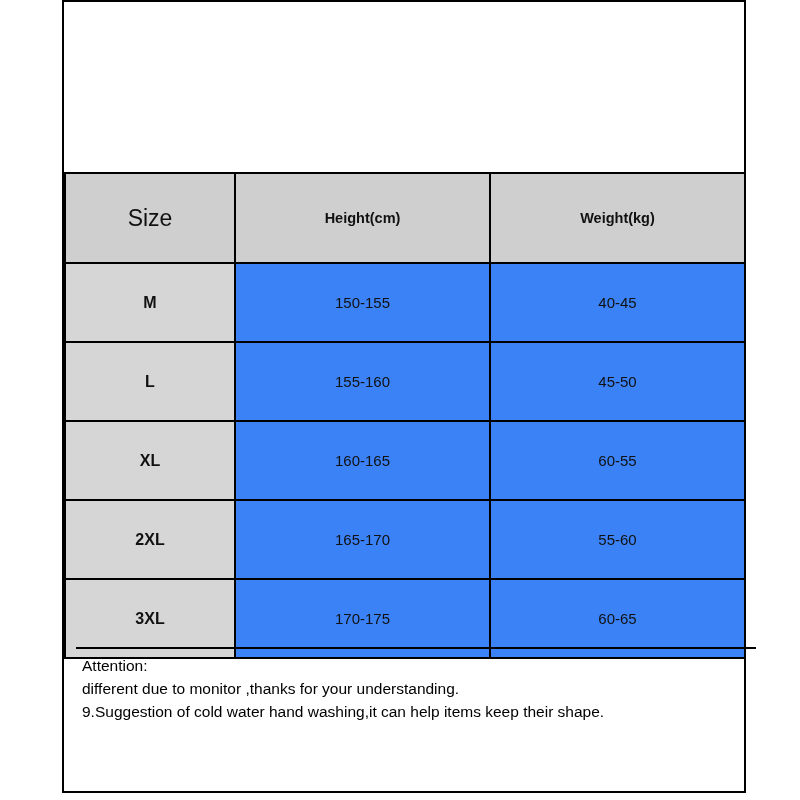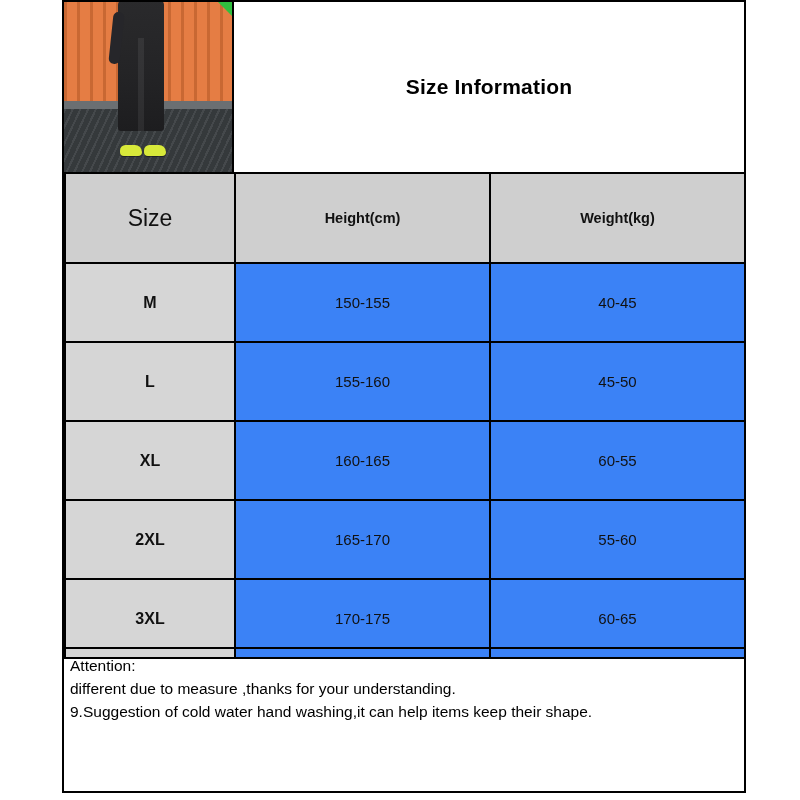--- a/index.html
+++ b/index.html
@@ -184,54 +184,41 @@
     background: #3b82f6;
   }
   tr.data-row td.size-cell {
     background: #d6d6d6;
     font-weight: bold;
     font-size: 16px;
   }
   
   .attention {
     position: absolute;
-    left: 0;
+    left: 12px;
     top: 645px;
     width: 680px;
     height: 144px;
     border-top: 2px solid #000000;
     box-sizing: border-box;
     padding: 6px 8px 0 6px;
   }
   .attention p {
     margin: 0;
     font-size: 15.5px;
     line-height: 1.48;
     color: #000000;
   }
 </style>
 </head>
 <body>
 
 <div id="sheet">
   <div class="frame">
 
-    <div class="top-band">
-      <div class="photo-cell">
-        <div class="photo-bg"></div>
-        <div class="photo-person"></div>
-        <div class="photo-arm"></div>
-        <div class="photo-shoe-l"></div>
-        <div class="photo-shoe-r"></div>
-        <div class="photo-badge"></div>
-      </div>
-      <div class="title-cell">
-        <span class="title-text">Size Information</span>
-      </div>
-    </div>
 
     <table class="size-table">
       <colgroup>
         <col class="c-size">
         <col class="c-h">
         <col class="c-w">
       </colgroup>
       <thead>
         <tr class="head-row">
           <th class="size-head">Size</th>
@@ -263,18 +250,18 @@
         <tr class="data-row">
           <td class="size-cell">3XL</td>
           <td>170-175</td>
           <td>60-65</td>
         </tr>
       </tbody>
     </table>
 
     <div class="attention">
       <p>Attention:</p>
-      <p>different due to measure ,thanks for your understanding.</p>
+      <p>different due to monitor ,thanks for your understanding.</p>
       <p>9.Suggestion of cold water hand washing,it can help items keep their shape.</p>
     </div>
 
   </div>
 </div>
 
 </body></html>

